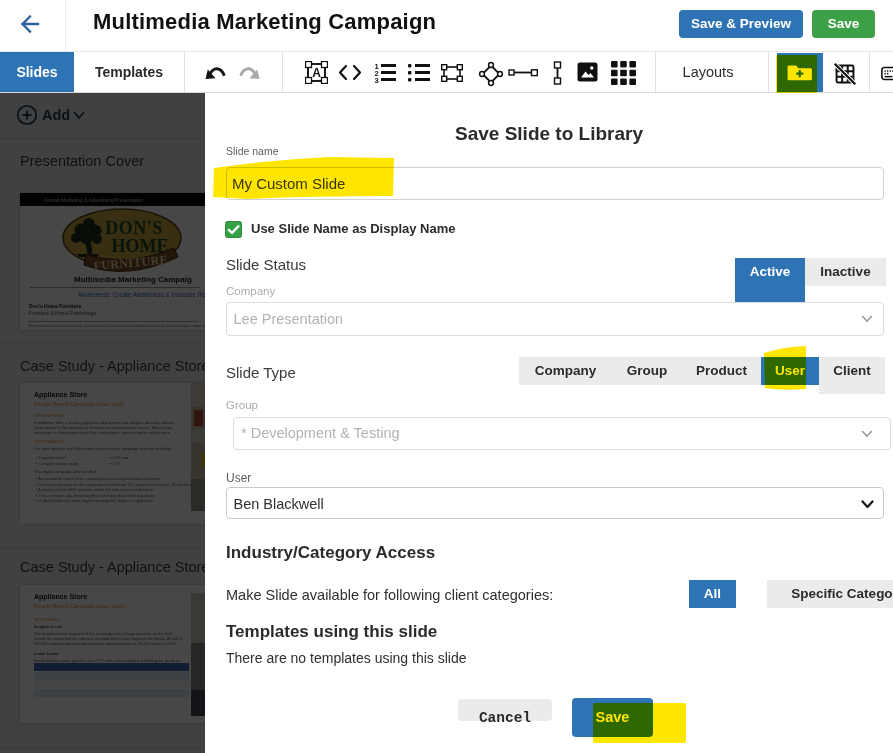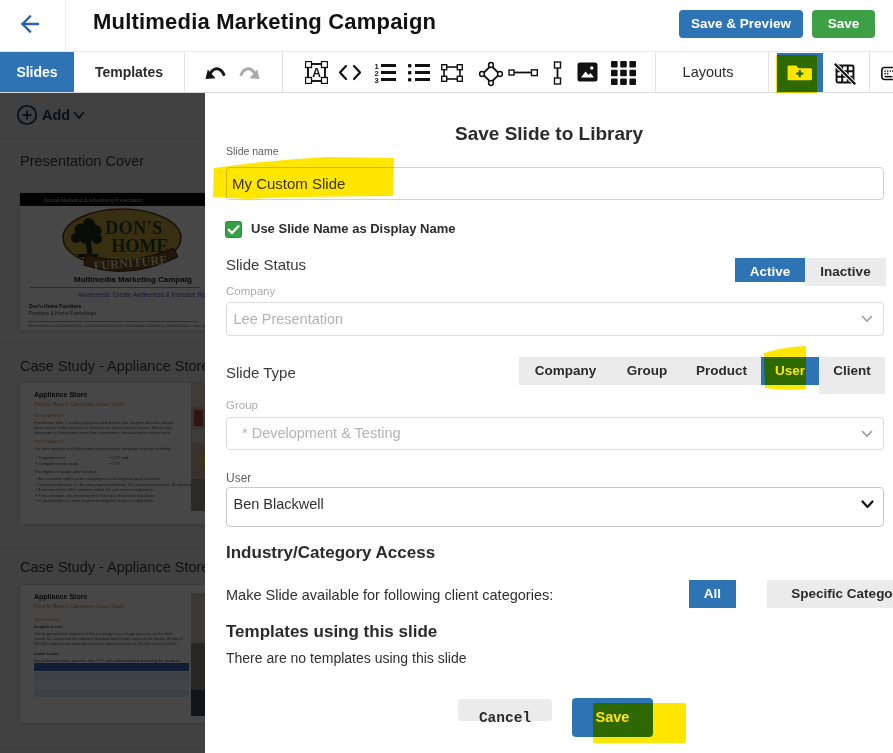--- a/index.html
+++ b/index.html
@@ -279,44 +279,44 @@
   <div class="m inp" style="left:21px; top:74px; width:658px; height:33px;"></div>
   <div class="m" style="left:27px; top:82px; font-size:15px; color:#3a3a3a;">My Custom Slide</div>
 
   <svg class="m" style="left:20px; top:128px;" width="17" height="17" viewBox="0 0 17 17">
     <rect x="0.5" y="0.5" width="16" height="16" rx="2" fill="#35a046" stroke="#2c8a3b"></rect>
     <path d="M3.8 8.8 L7 12 L13.4 5.2" stroke="#fff" stroke-width="2.4" fill="none" stroke-linecap="round" stroke-linejoin="round"></path>
   </svg>
   <div class="m" style="left:46px; top:128px; font-size:13px; font-weight:700; color:#2b2b2b;">Use Slide Name as Display Name</div>
 
   <div class="m lab-md" style="left:21px; top:163px;">Slide Status</div>
-  <div class="seg on" style="left:530px; top:165px; width:70px; height:24px; line-height:28px;">Active</div>
+  <div class="seg on" style="left:530px; top:165px; width:70px; height:45px; line-height:28px;">Active</div>
   <div class="seg" style="left:600px; top:165px; width:81px; height:28px; line-height:28px;">Inactive</div>
 
   <div class="m lab-gray" style="left:21px; top:192px;">Company</div>
   <div class="m sel" style="left:21px; top:209px; width:658px; height:34px; line-height:32px; padding-left:6.5px; color:#b3b3b3;">Lee Presentation</div>
   <svg class="m" style="left:656px; top:222px;" width="12" height="8" viewBox="0 0 12 8">
       <path d="M1.5 1.5 L6 6 L10.5 1.5" stroke="#9a9a9a" stroke-width="1.6" fill="none" stroke-linecap="round"></path>
     </svg>
 
   <div class="m lab-md" style="left:21px; top:271px;">Slide Type</div>
   <div class="seg" style="left:314px; top:264px; width:93px; height:28px; line-height:28px;">Company</div>
   <div class="seg" style="left:407px; top:264px; width:70px; height:28px; line-height:28px;">Group</div>
   <div class="seg" style="left:477px; top:264px; width:79px; height:28px; line-height:28px;">Product</div>
   <div class="seg on" style="left:556px; top:264px; width:58px; height:28px; line-height:28px;">User</div>
   <div class="seg" style="left:614px; top:264px; width:66px; height:37px; line-height:28px;">Client</div>
 
   <div class="m lab-gray" style="left:21px; top:306px;">Group</div>
-  <div class="m sel" style="left:21px; top:324px; width:658px; height:33px; line-height:31px; padding-left:15px; color:#b3b3b3;">* Development &amp; Testing</div>
+  <div class="m sel" style="left:28px; top:324px; width:658px; height:33px; line-height:31px; padding-left:7px; color:#b3b3b3;">* Development &amp; Testing</div>
   <svg class="m" style="left:656px; top:337px;" width="12" height="8" viewBox="0 0 12 8">
       <path d="M1.5 1.5 L6 6 L10.5 1.5" stroke="#9a9a9a" stroke-width="1.6" fill="none" stroke-linecap="round"></path>
     </svg>
 
   <div class="m" style="left:21px; top:378px; font-size:12px; color:#5e5e5e;">User</div>
-  <div class="m sel" style="left:21px; top:394px; width:658px; height:40px; line-height:32px; padding-left:6.5px; color:#2f2f2f; border-color:#c9c9c9;">Ben Blackwell</div>
+  <div class="m sel" style="left:21px; top:394px; width:658px; height:32px; line-height:32px; padding-left:6.5px; color:#2f2f2f; border-color:#c9c9c9;">Ben Blackwell</div>
   <svg class="m" style="left:656px; top:407px;" width="13" height="9" viewBox="0 0 13 9">
       <path d="M1.5 1.5 L6.5 7 L11.5 1.5" stroke="#111" stroke-width="2.2" fill="none" stroke-linecap="round" stroke-linejoin="round"></path>
     </svg>
 
   <div class="m h2" style="left:21px; top:450px;">Industry/Category Access</div>
 
   <div class="m" style="left:21px; top:494px; font-size:14.5px; color:#2f2f2f;">Make Slide available for following client categories:</div>
   <div class="seg on" style="left:484px; top:487px; width:47px; height:28px; line-height:28px;">All</div>
   <div class="seg" style="left:531px; top:487px; width:174px; height:28px; line-height:28px;margin-left:31px;">Specific Categories</div>
 

